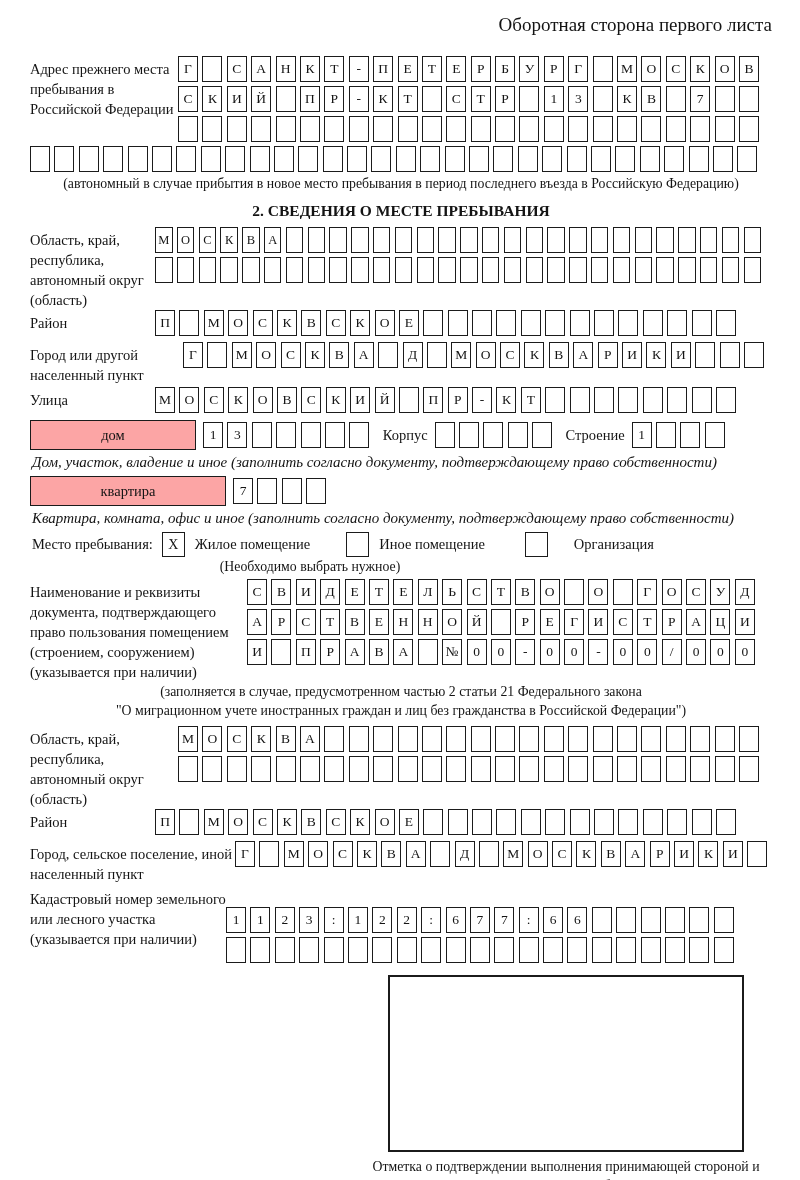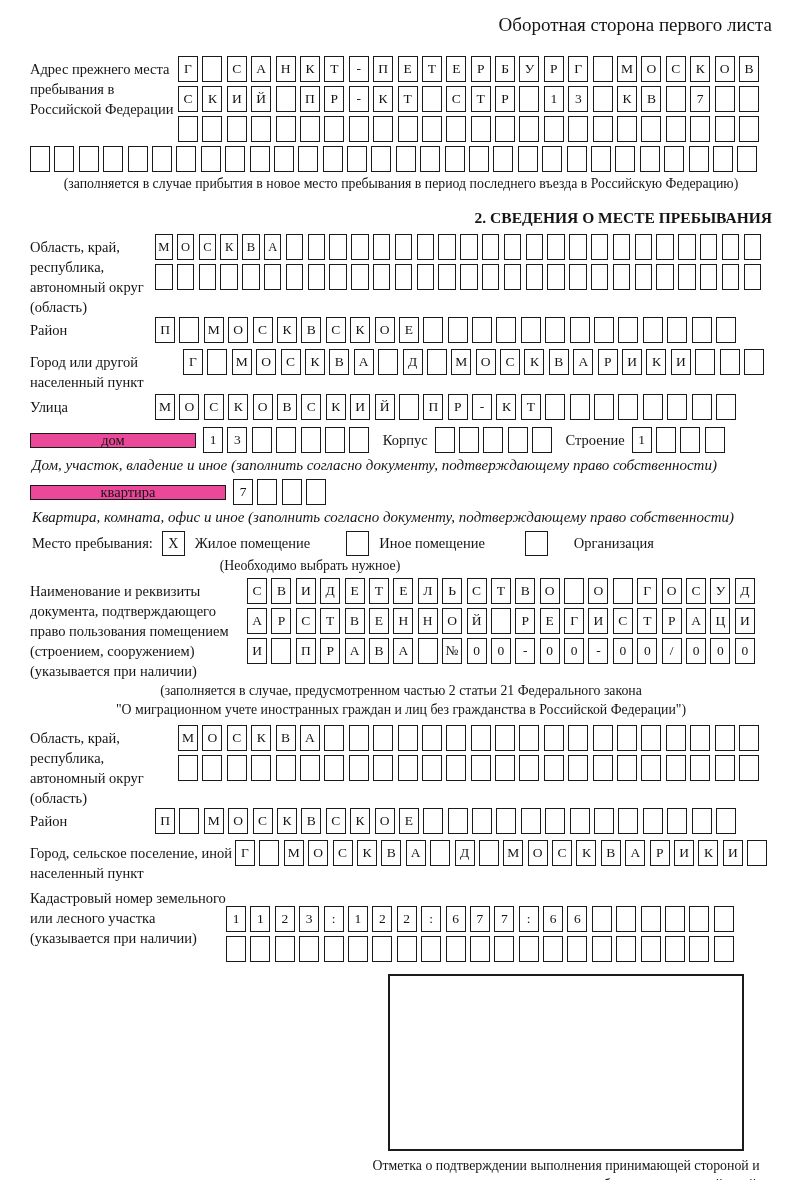--- a/index.html
+++ b/index.html
@@ -20,27 +20,27 @@
 
   .boxes { display:flex; flex-wrap:nowrap; margin-bottom:4px; }
   .cell {
     flex:0 0 auto; width:20px; height:26px; border:1.7px solid #1b1b1b;
     margin-right:4.4px; display:flex; align-items:center; justify-content:center;
     font-size:13.5px; line-height:1; background:#fff;
   }
   .boxes.dense .cell { width:17.5px; margin-right:4.3px; font-size:12.5px; }
 
   .note-center { text-align:center; font-size:13.8px; margin:1px 0 4px 0; }
-  .sec-title { text-align:right; font-weight:bold; font-size:15.5px; margin:17px 0 7px 0; }
+  .sec-title { text-align:center; font-weight:bold; font-size:15.5px; margin:10px 0 7px 0; }
   .caption { font-size:15px; margin:0 0 5px 2px;font-style:italic; }
 
   .house-row { display:flex; align-items:center; margin:3px 0 4px 0; }
   .wide-box {
-    border:1.7px solid #1b1b1b; height:15px; display:flex;
-    align-items:center; justify-content:center; font-size:14.5px; background:#ec4899;
+    border:1.7px solid #1b1b1b; height:30px; display:flex;
+    align-items:center; justify-content:center; font-size:14.5px; background:#fca5a5;
   }
   .wb-dom { width:166px; margin-right:7px; }
   .wb-kv  { width:196px; margin-right:7px; }
   .inline-lbl { margin:0 7px 0 9px;text-align:right; }
   .house-row .boxes { margin-bottom:0; }
 
   .stay-row { display:flex; align-items:center; margin:5px 0 2px 2px; }
   .checkbox {
     width:23px; height:25px; border:1.7px solid #1b1b1b; display:inline-flex;
     align-items:center; justify-content:center; font-size:14px; background:#fff;
@@ -172,21 +172,21 @@
       <span class="cell"></span>
       <span class="cell"></span>
       <span class="cell"></span>
       <span class="cell"></span>
       <span class="cell"></span>
       <span class="cell"></span>
       <span class="cell"></span>
       <span class="cell"></span>
       <span class="cell"></span>
     </div>
-  <div class="note-center">(заполняется в случае прибытия в новое место пребывания в период последнего въезда в Российскую Федерацию)</div>
+  <div class="note-center">(автономный в случае прибытия в новое место пребывания в период последнего въезда в Российскую Федерацию)</div>
 
   <div class="sec-title">2. СВЕДЕНИЯ О МЕСТЕ ПРЕБЫВАНИЯ</div>
 
   <div class="frow">
     <div class="flabel w122">Область, край, республика, автономный округ (область)</div>
     <div class="boxcol">
       <div class="boxes dense">
           <span class="cell">М</span>
           <span class="cell">О</span>
           <span class="cell">С</span>

